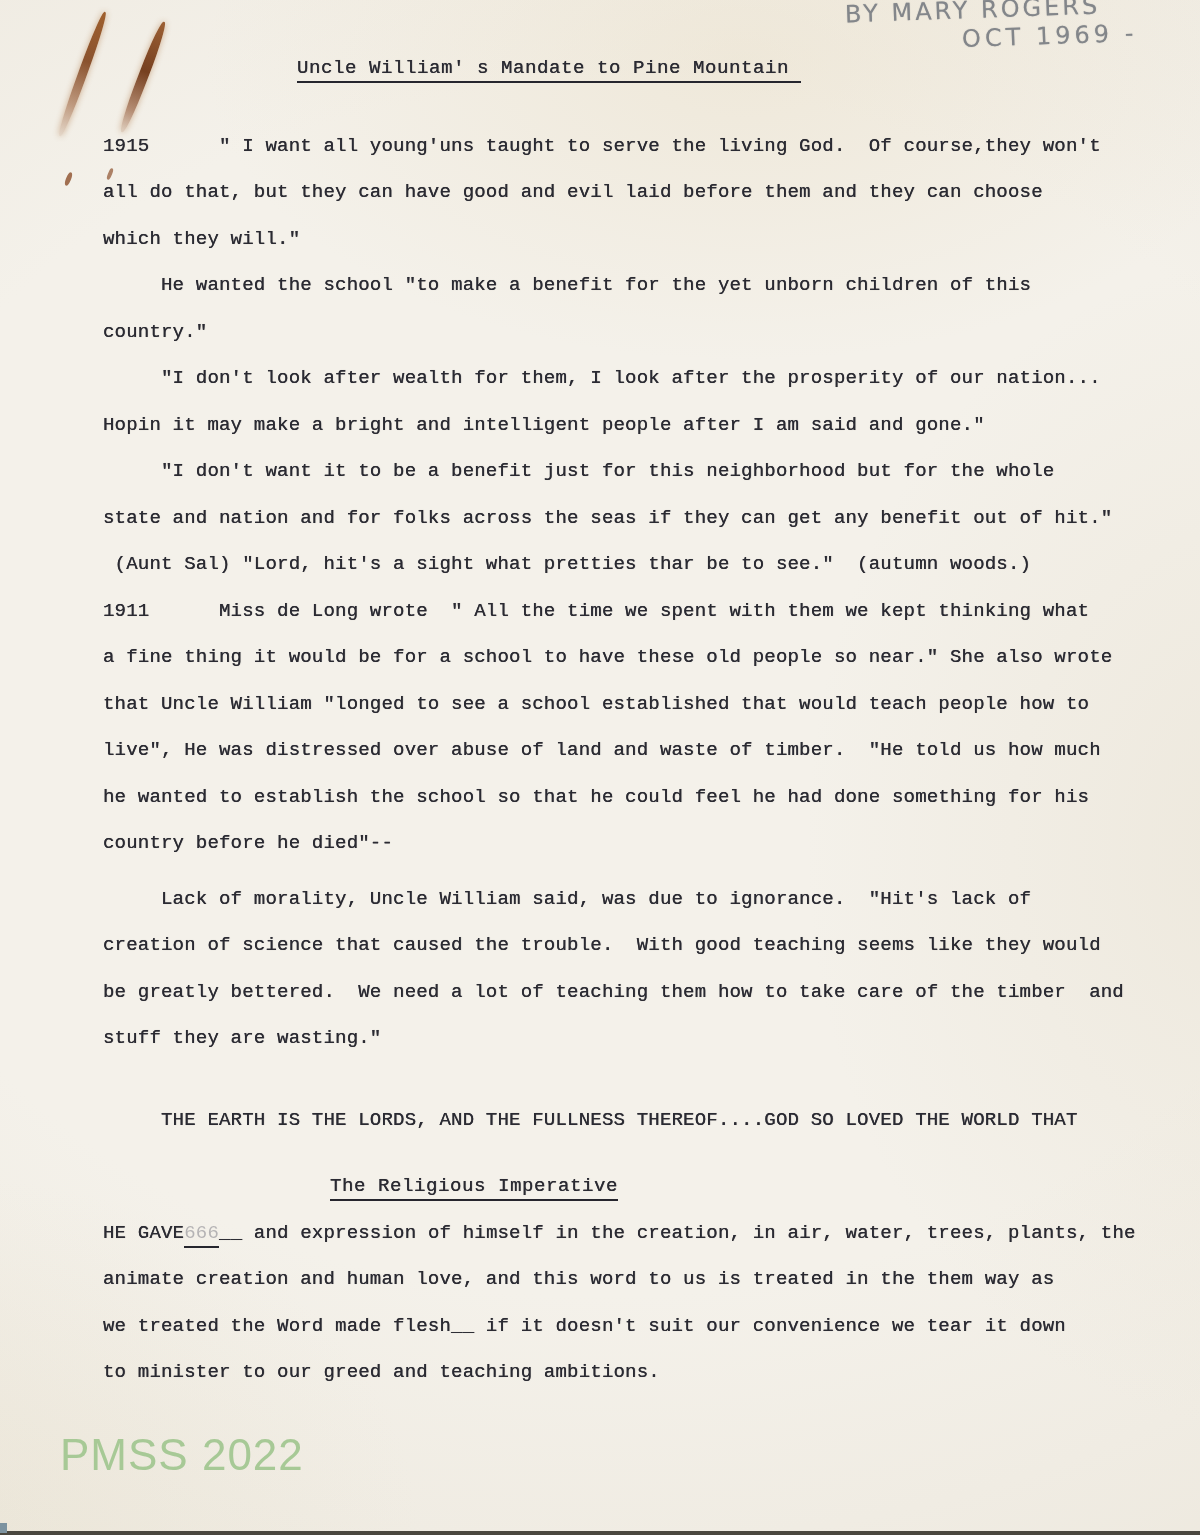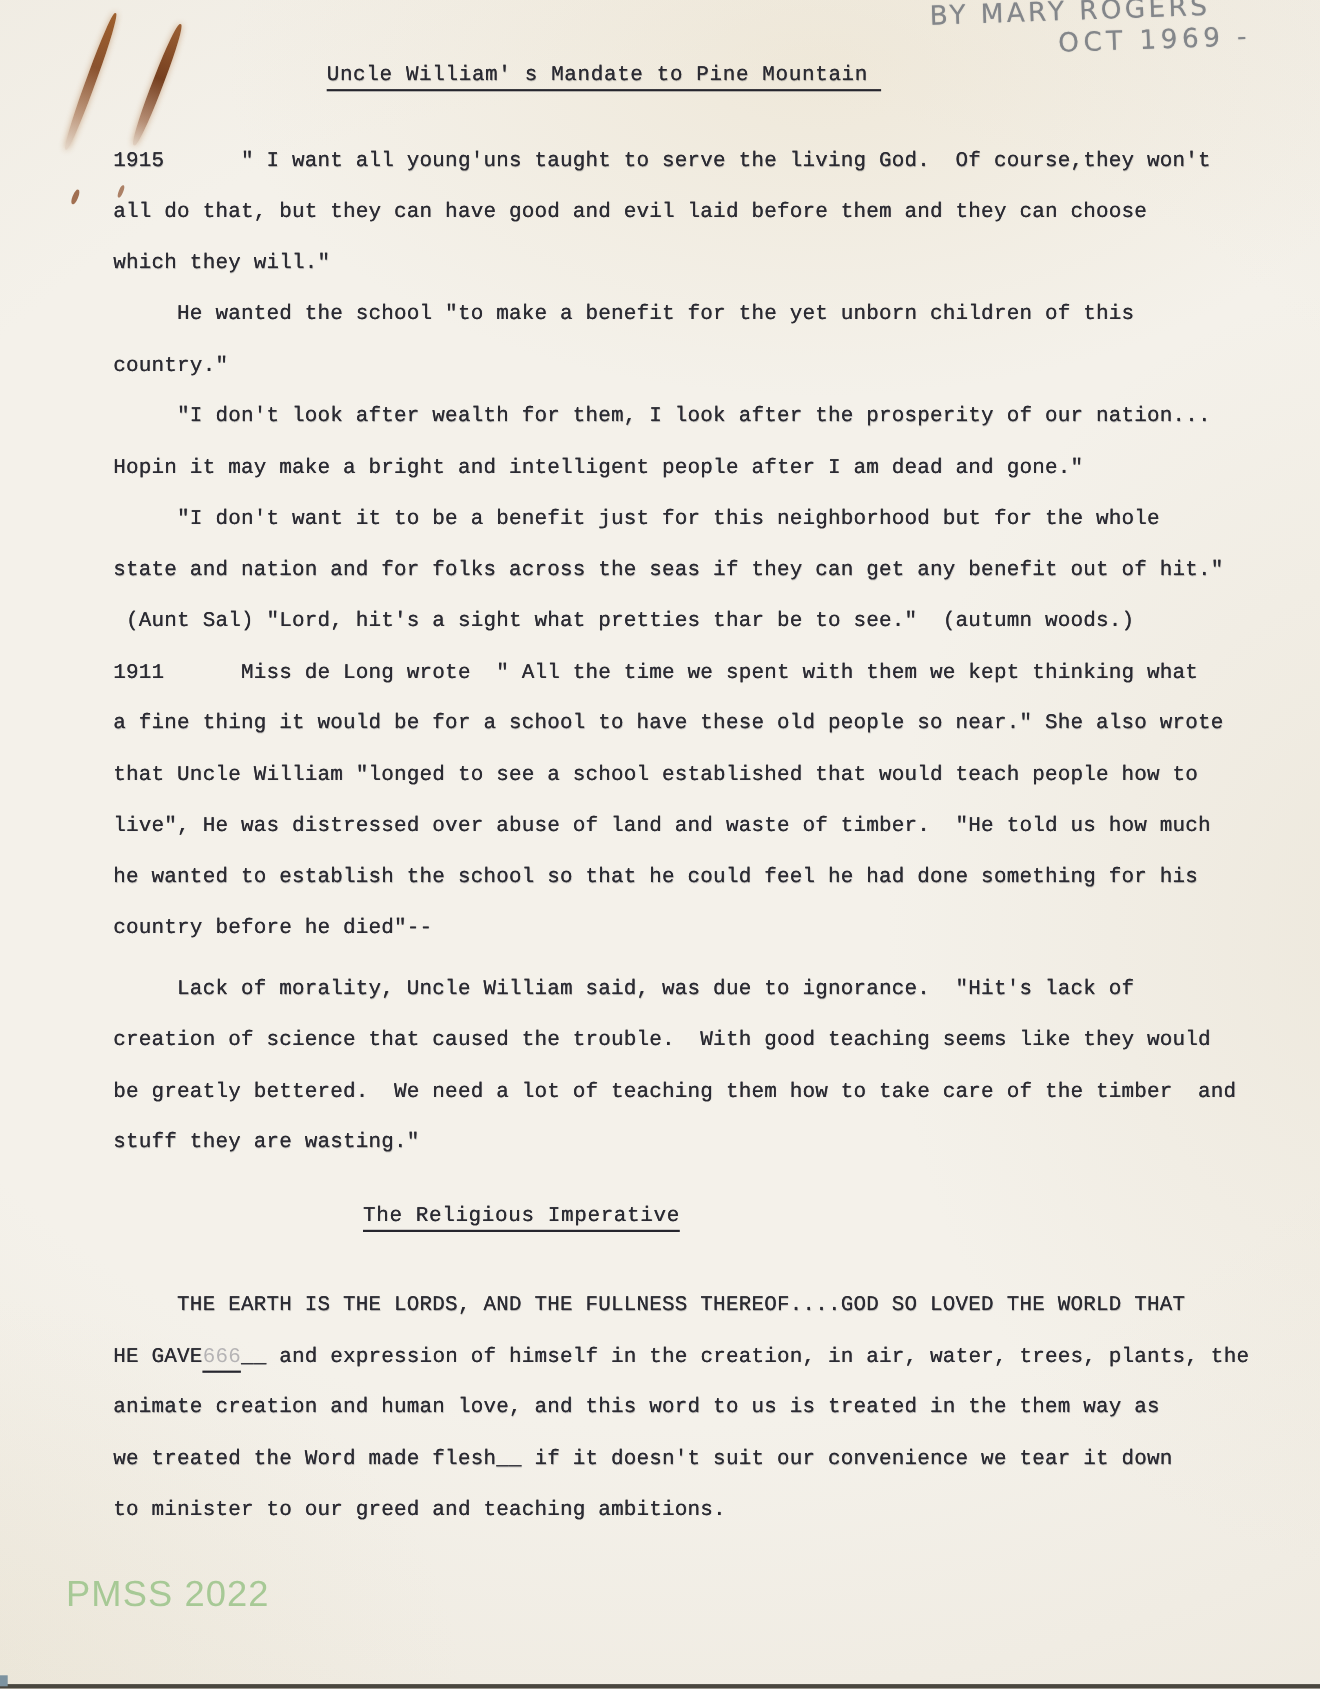--- a/index.html
+++ b/index.html
@@ -39,21 +39,21 @@
     transform:rotate(-2deg);
     text-shadow:0 0 1px rgba(131,134,138,0.6);
   }
   .hw1 { left:845px; top:-4px; }
   .hw2 { left:962px; top:22px; letter-spacing:4px; }
 
   
   .watermark {
     position:absolute; left:60px; top:1430px;
     font-family:"Liberation Sans","DejaVu Sans",sans-serif;
-    font-size:33px; font-weight:400; letter-spacing:1px;
+    font-size:44px; font-weight:400; letter-spacing:1px;
     color:#a7c996;
   }
 
   
   .rust { position:absolute; border-radius:45%; pointer-events:none; }
   .rust-a {
     left:78px; top:8px; width:9px; height:132px;
     background:linear-gradient(to bottom, rgba(150,80,25,0.9), rgba(120,55,14,0.85) 40%, rgba(140,70,25,0.5) 75%, rgba(150,80,30,0.15));
     transform:rotate(20deg);
     box-shadow:0 0 6px rgba(160,90,30,0.45);
@@ -85,36 +85,36 @@
   <div class="handwritten hw2">OCT 1969 -</div>
 
   <div class="doc-lines">
       <div class="doc-line" style="padding-left: 194px;"><span class="u title-text">Uncle William' s Mandate to Pine Mountain </span></div>
       <div class="doc-line" style="margin-top: 31px;"><span>1915      " I want all young'uns taught to serve the living God.  Of course,they won't</span></div>
       <div class="doc-line"><span>all do that, but they can have good and evil laid before them and they can choose</span></div>
       <div class="doc-line"><span>which they will."</span></div>
       <div class="doc-line"><span>     He wanted the school "to make a benefit for the yet unborn children of this</span></div>
       <div class="doc-line"><span>country."</span></div>
       <div class="doc-line"><span>     "I don't look after wealth for them, I look after the prosperity of our nation...</span></div>
-      <div class="doc-line"><span>Hopin it may make a bright and intelligent people after I am dead and gone."</span></div>
+      <div class="doc-line"><span>Hopin it may make a bright and intelligent people after I am said and gone."</span></div>
       <div class="doc-line"><span>     "I don't want it to be a benefit just for this neighborhood but for the whole</span></div>
       <div class="doc-line"><span>state and nation and for folks across the seas if they can get any benefit out of hit."</span></div>
       <div class="doc-line"><span> (Aunt Sal) "Lord, hit's a sight what pretties thar be to see."  (autumn woods.)</span></div>
       <div class="doc-line"><span>1911      Miss de Long wrote  " All the time we spent with them we kept thinking what</span></div>
       <div class="doc-line"><span>a fine thing it would be for a school to have these old people so near." She also wrote</span></div>
       <div class="doc-line"><span>that Uncle William "longed to see a school established that would teach people how to</span></div>
       <div class="doc-line"><span>live", He was distressed over abuse of land and waste of timber.  "He told us how much</span></div>
       <div class="doc-line"><span>he wanted to establish the school so that he could feel he had done something for his</span></div>
       <div class="doc-line"><span>country before he died"--</span></div>
       <div class="doc-line" style="margin-top: 9px;"><span>     Lack of morality, Uncle William said, was due to ignorance.  "Hit's lack of</span></div>
       <div class="doc-line"><span>creation of science that caused the trouble.  With good teaching seems like they would</span></div>
       <div class="doc-line"><span>be greatly bettered.  We need a lot of teaching them how to take care of the timber  and</span></div>
       <div class="doc-line"><span>stuff they are wasting."</span></div>
+      <div class="doc-line" style="margin-top: 35px;"><span>     THE EARTH IS THE LORDS, AND THE FULLNESS THEREOF....GOD SO LOVED THE WORLD THAT</span></div>
       <div class="doc-line" style="margin-top: 20px; padding-left: 227px;"><span class="u title-text">The Religious Imperative</span></div>
-      <div class="doc-line" style="margin-top: 35px;"><span>     THE EARTH IS THE LORDS, AND THE FULLNESS THEREOF....GOD SO LOVED THE WORLD THAT</span></div>
       <div class="doc-line"><span>HE GAVE</span><span class="faint">666</span><span>__</span><span> and expression of himself in the creation, in air, water, trees, plants, the</span></div>
       <div class="doc-line"><span>animate creation and human love, and this word to us is treated in the them way as</span></div>
       <div class="doc-line"><span>we treated the Word made flesh__ if it doesn't suit our convenience we tear it down</span></div>
       <div class="doc-line"><span>to minister to our greed and teaching ambitions.</span></div>
     </div>
 
   <div class="watermark">PMSS 2022</div>
 
   <div class="edge-bottom"></div>
   <div class="edge-bottom-left"></div>

